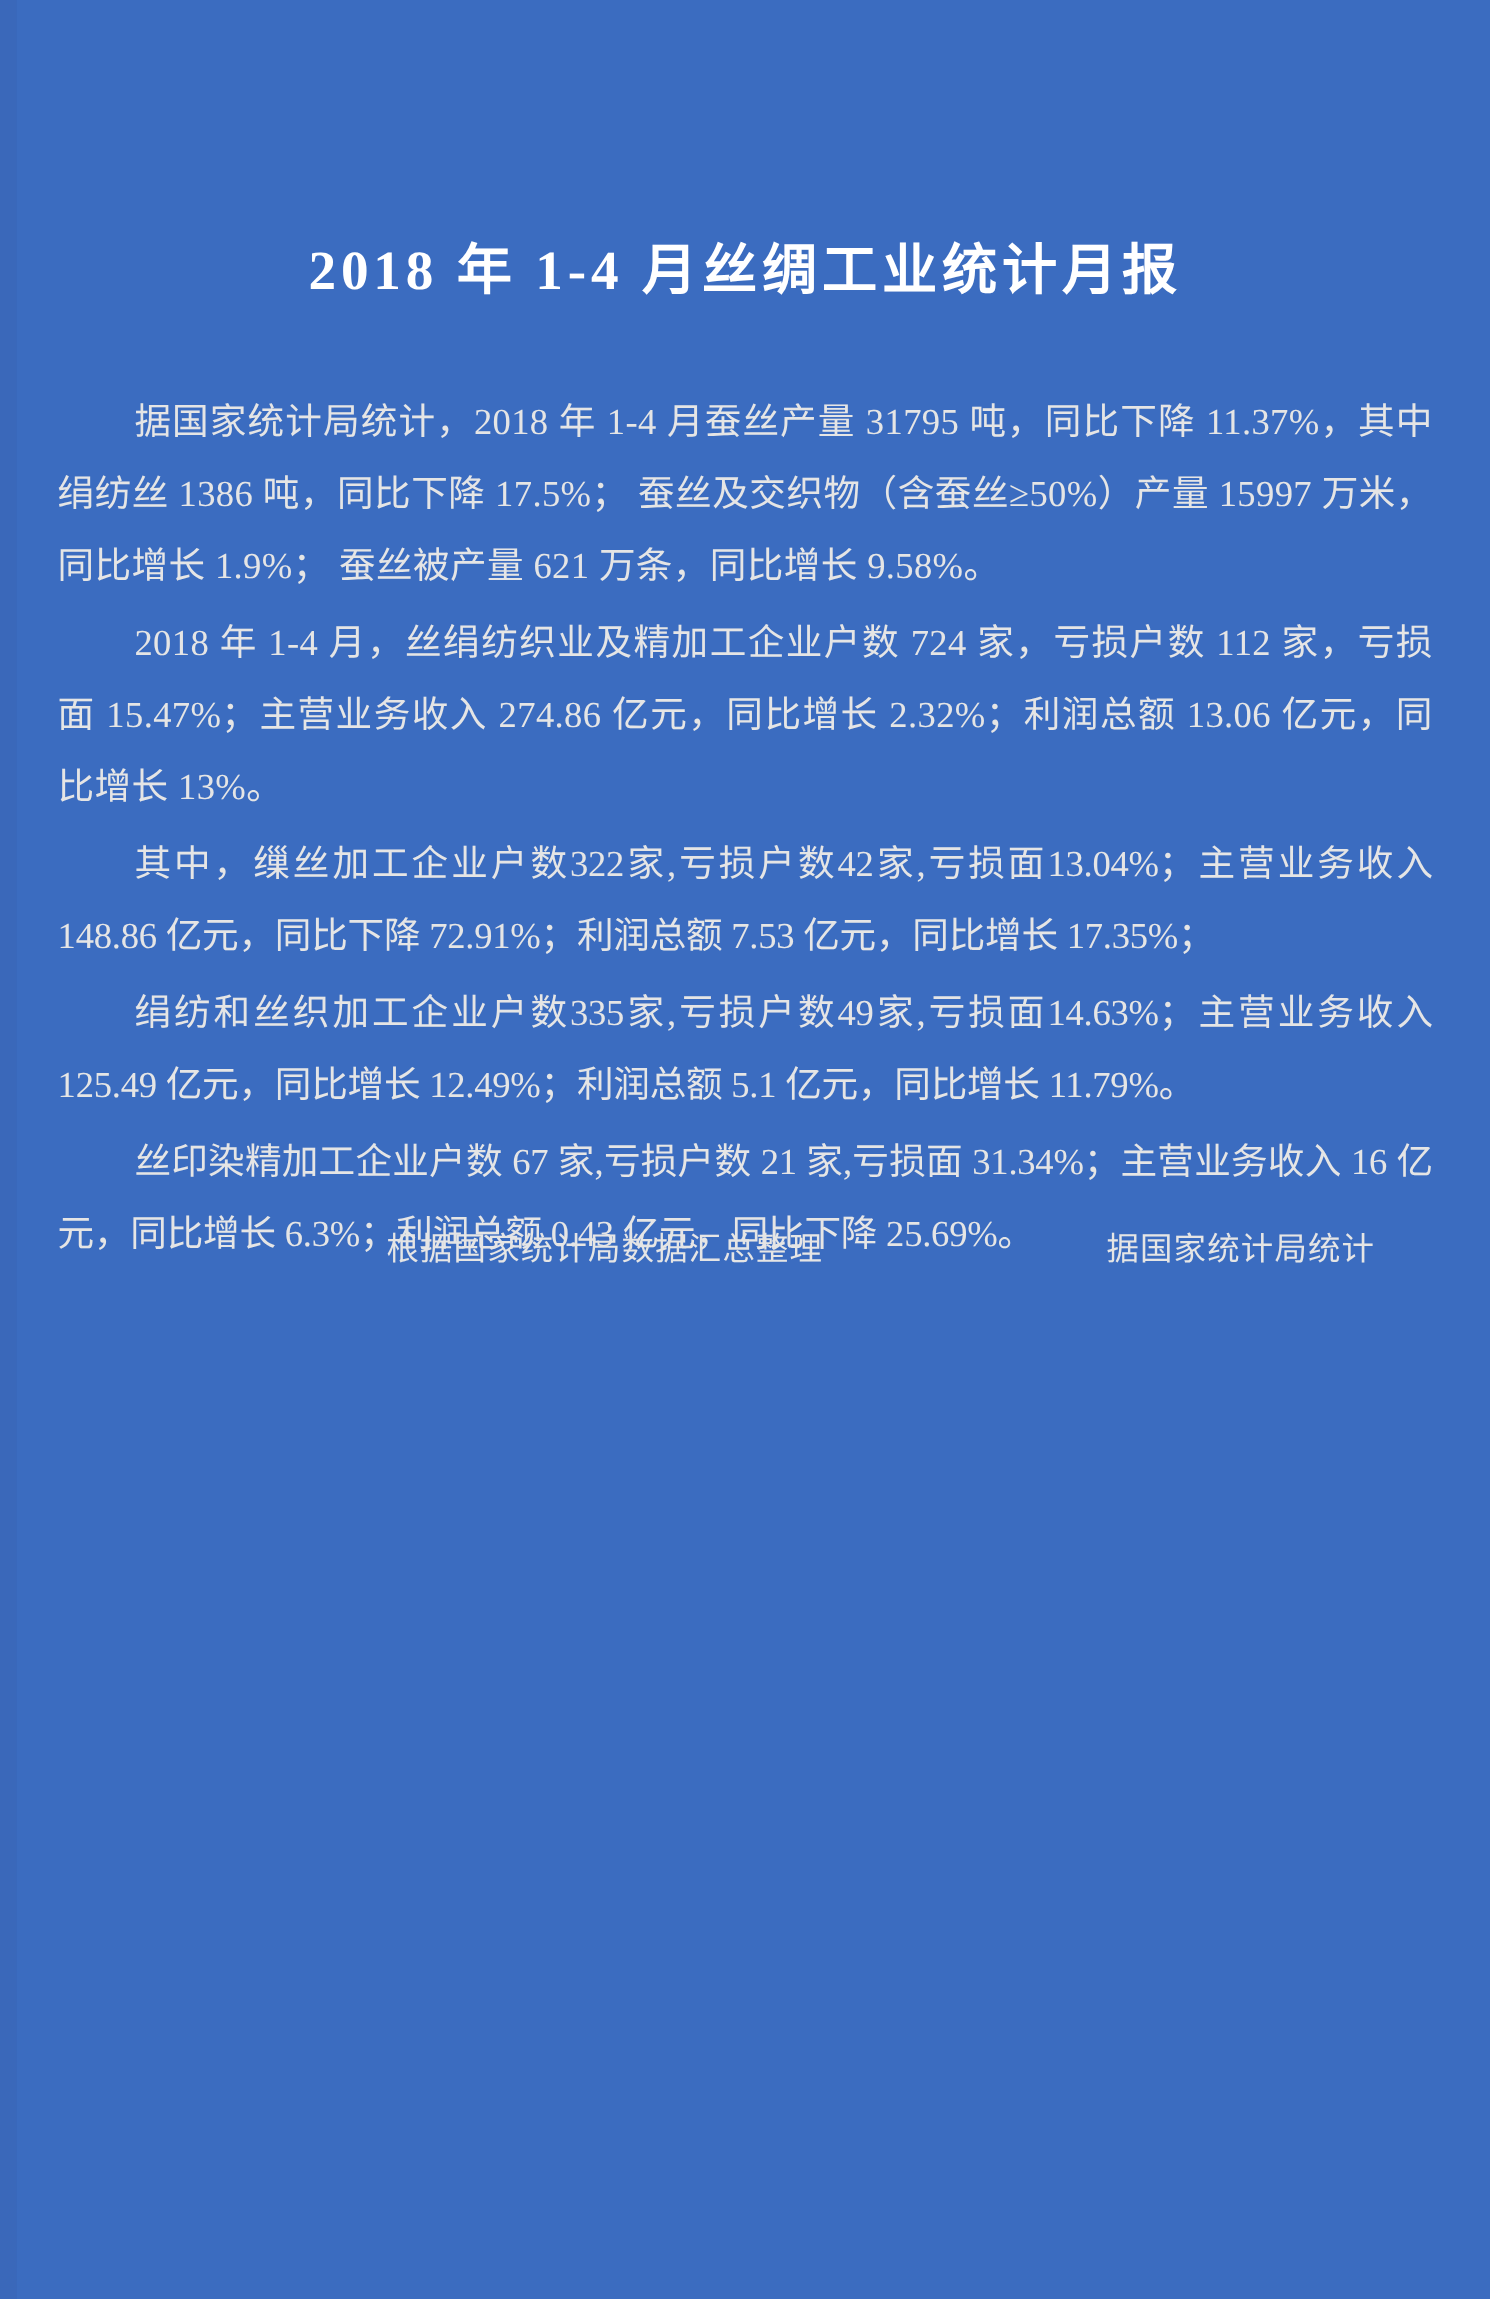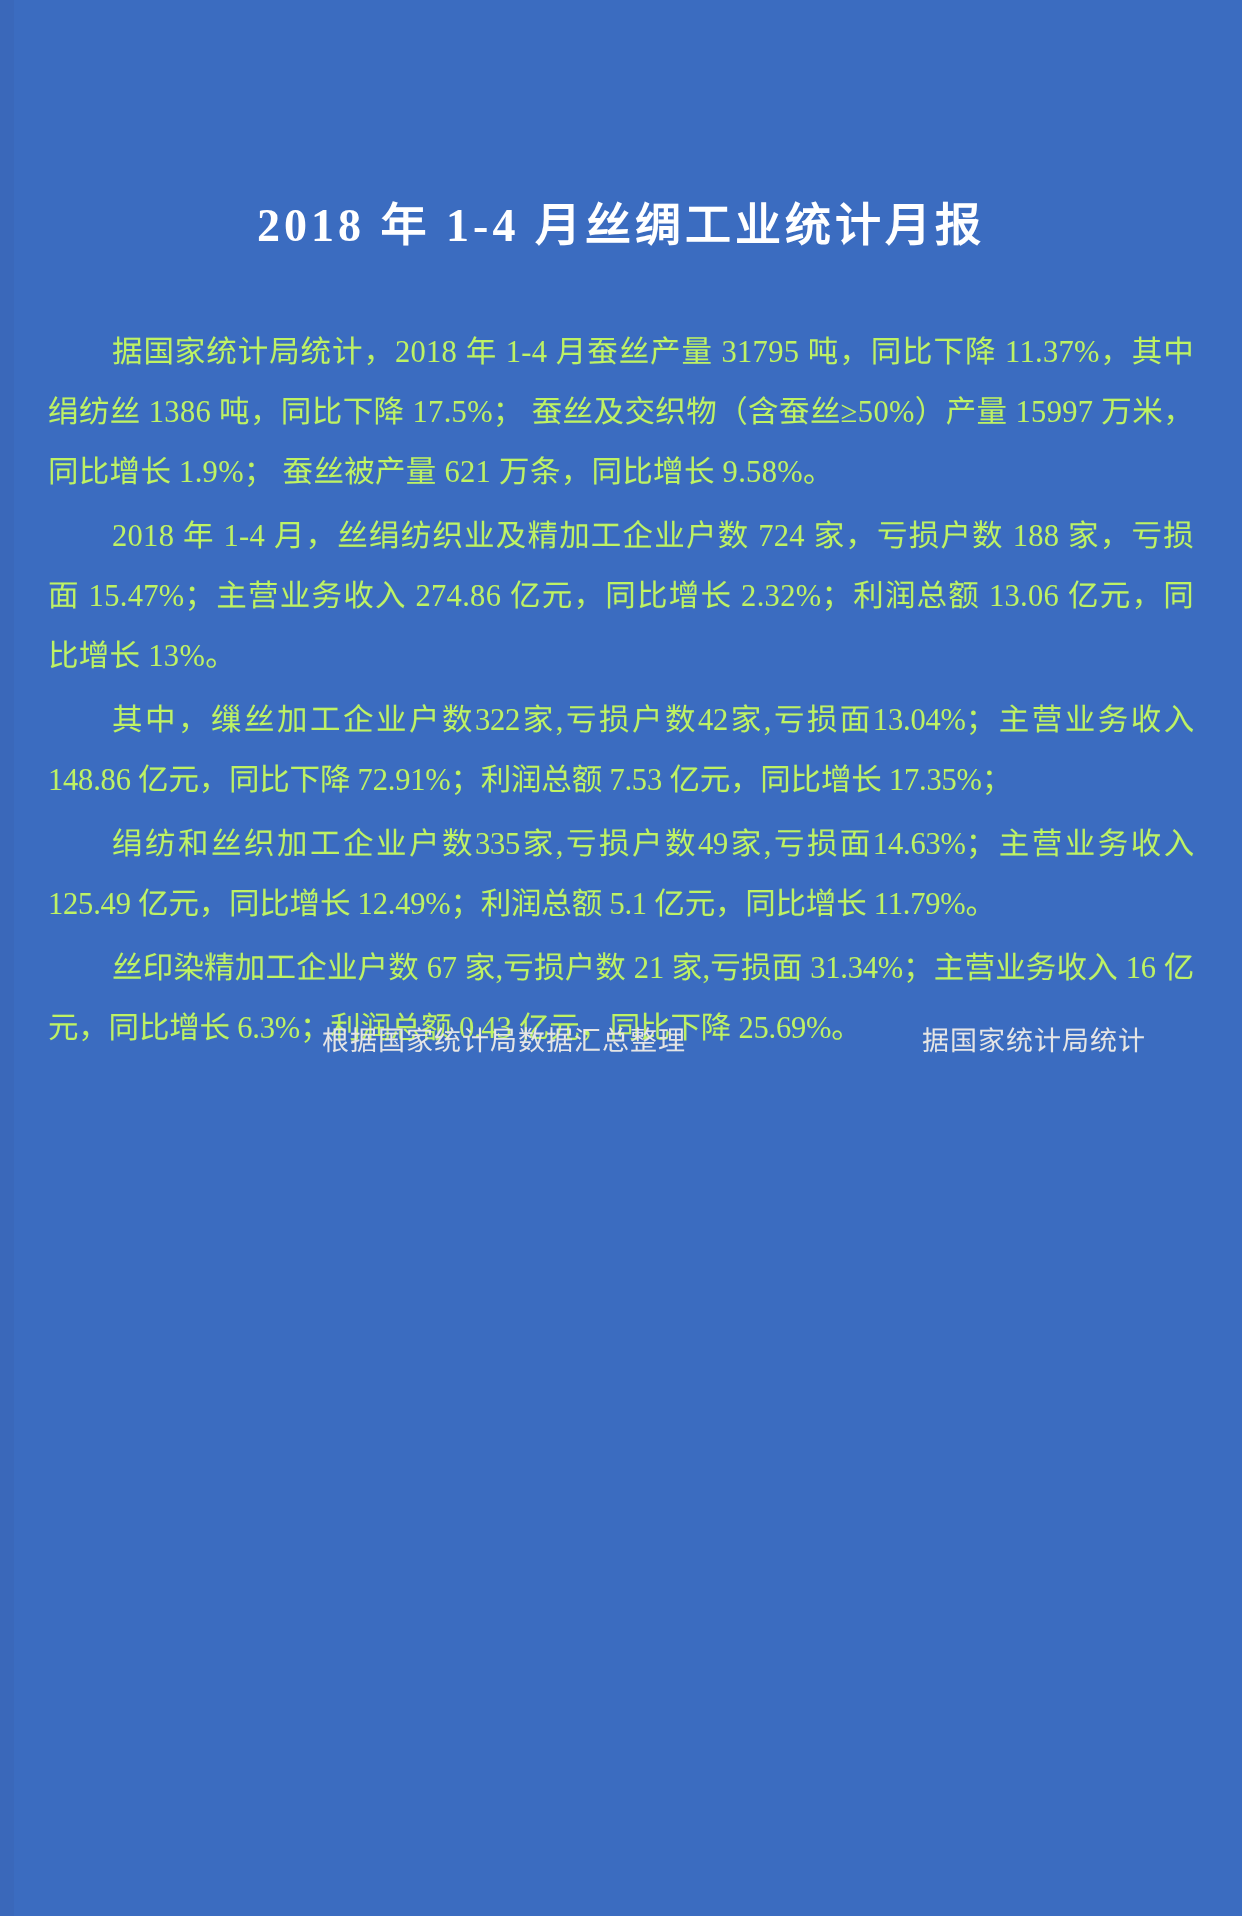--- a/index.html
+++ b/index.html
@@ -45,21 +45,21 @@
   .body-text {
     margin-top: 66px;
   }
   .para {
     margin: 0 0 4px 0;
     font-size: 30.5px;
     line-height: 60px;
     text-align: justify;
     text-justify: inter-ideograph;
     text-indent: 64px;
-    color: #bef264;
+    color: #e5e5e5;
     letter-spacing: 0.3px;
   }
   .tight {
     letter-spacing: -0.2px;
   }
   .footer {
     position: absolute;
     left: 96px;
     right: 96px;
     bottom: 520px;
@@ -80,21 +80,21 @@
 <body>
 
 <div class="edge-band"></div>
 
 <div class="page">
 
   <h1 class="doc-title">2018 年 1-4 月丝绸工业统计月报</h1>
 
   <div class="body-text">
     <p class="para">据国家统计局统计，2018 年 1-4 月蚕丝产量 31795 吨，同比下降 11.37%，其中绢纺丝 1386 吨，同比下降 17.5%； 蚕丝及交织物（含蚕丝≥50%）产量 15997 万米，同比增长 1.9%； 蚕丝被产量 621 万条，同比增长 9.58%。</p>
-    <p class="para">2018 年 1-4 月，丝绢纺织业及精加工企业户数 724 家，亏损户数 188 家，亏损面 15.47%；主营业务收入 274.86 亿元，同比增长 2.32%；利润总额 13.06 亿元，同比增长 13%。</p>
+    <p class="para">2018 年 1-4 月，丝绢纺织业及精加工企业户数 724 家，亏损户数 112 家，亏损面 15.47%；主营业务收入 274.86 亿元，同比增长 2.32%；利润总额 13.06 亿元，同比增长 13%。</p>
     <p class="para tight">其中，缫丝加工企业户数322家,亏损户数42家,亏损面13.04%；主营业务收入 148.86 亿元，同比下降 72.91%；利润总额 7.53 亿元，同比增长 17.35%；</p>
     <p class="para tight">绢纺和丝织加工企业户数335家,亏损户数49家,亏损面14.63%；主营业务收入 125.49 亿元，同比增长 12.49%；利润总额 5.1 亿元，同比增长 11.79%。</p>
     <p class="para tight">丝印染精加工企业户数 67 家,亏损户数 21 家,亏损面 31.34%；主营业务收入 16 亿元，同比增长 6.3%；利润总额 0.43 亿元，同比下降 25.69%。</p>
   </div>
 
   <div class="footer">
     <div class="left">根据国家统计局数据汇总整理</div>
     <div class="right">据国家统计局统计</div>
   </div>
 

